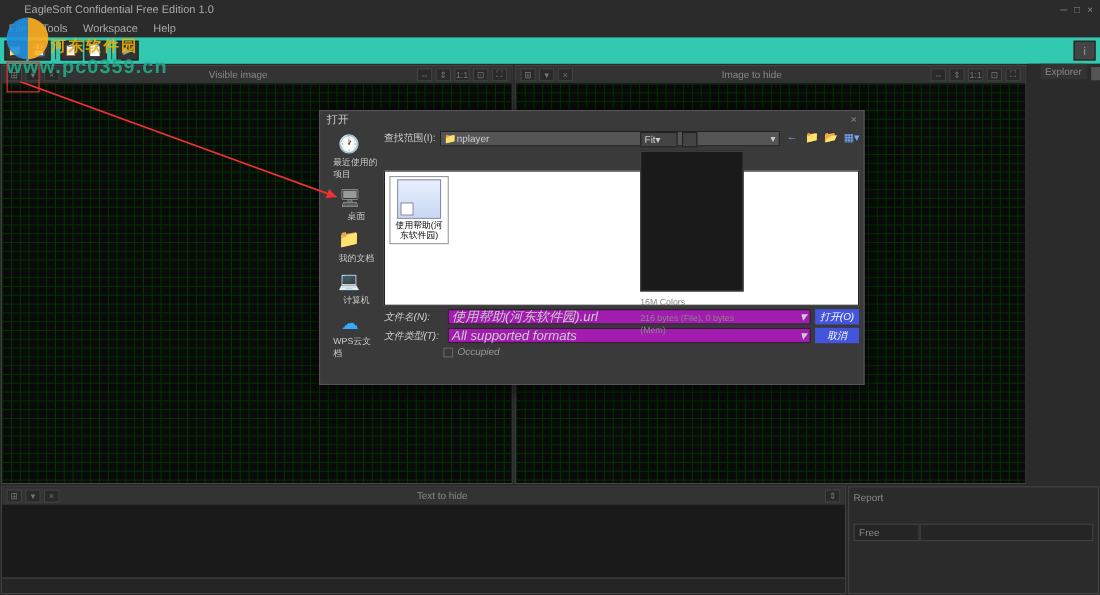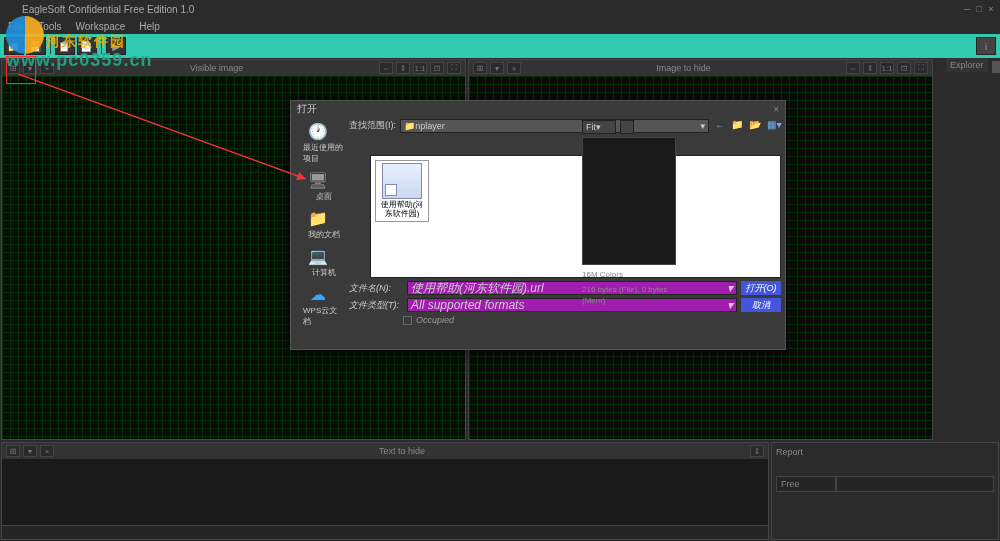--- a/index.html
+++ b/index.html
@@ -48,21 +48,21 @@
 .dlg-body { display: flex; height: 210px; }
 .dlg-places { width: 54px; display: flex; flex-direction: column; align-items: center; padding: 4px 0; gap: 6px; }
 .dlg-place { display: flex; flex-direction: column; align-items: center; gap: 1px; cursor: pointer; }
 .dlg-place .pi { width: 24px; height: 20px; display: flex; align-items: center; justify-content: center; font-size: 16px; }
 .dlg-place .pl { font-size: 8px; color: #ccc; text-align: left; margin-left: 12px; }
 .dlg-main { flex: 1; display: flex; flex-direction: column; padding: 2px 4px; }
 .dlg-nav { height: 18px; display: flex; align-items: flex-start; gap: 4px; margin-bottom: 18px; }
 .dlg-nav label { font-size: 9px; color: #ccc; }
 .dlg-nav .combo { flex: 1; height: 14px; background: #555; border: 1px solid #222; font-size: 9px; color: #ccc; padding: 0 3px; display: flex; align-items: center; }
 .dlg-nav .navbtn { width: 14px; height: 14px; cursor: pointer; font-size: 10px; color: #7af; text-align: center; }
-.dlg-files { flex: 1; background: #fff; border: 1px solid #222; display: flex; align-items: flex-start; padding: 4px; margin-left: 21px; }
+.dlg-files { flex: 1; background: #fff; border: 1px solid #222; display: flex; align-items: flex-start; padding: 4px; }
 .dlg-file { width: 54px; display: flex; flex-direction: column; align-items: center; border: 1px solid #999; padding: 2px; cursor: pointer; }
 .dlg-file .fi { width: 40px; height: 36px; background: linear-gradient(#e8f0ff, #c8d8f0); border: 1px solid #88a; position: relative; }
 .dlg-file .fi::after { content: ""; position: absolute; bottom: 2px; left: 2px; width: 10px; height: 10px; background: #fff; border: 1px solid #88a; }
 .dlg-file .fl { font-size: 8px; color: #000; text-align: center; margin-top: 2px; line-height: 1.1; }
 .dlg-bottom { padding-top: 3px; font-style: italic; }
 .dlg-row { display: flex; align-items: center; gap: 4px; margin-bottom: 3px; }
 .dlg-row label { font-size: 9px; color: #ccc; width: 54px; }
 .dlg-row .combo2 { flex: 1; height: 14px; background: #a21caf; border: 1px solid #222; font-size: 12px; color: #ccc; padding: 0 3px; display: flex; align-items: center; justify-content: space-between; }
 .dlg-row .dbtn { width: 40px; height: 14px; background: #4455dd; color: #fff; font-size: 9px; cursor: pointer; text-align: center; line-height: 14px; }
 .dlg-preview { display: flex; align-items: center; gap: 4px; font-size: 9px; color: #999; margin-left: 54px; }

